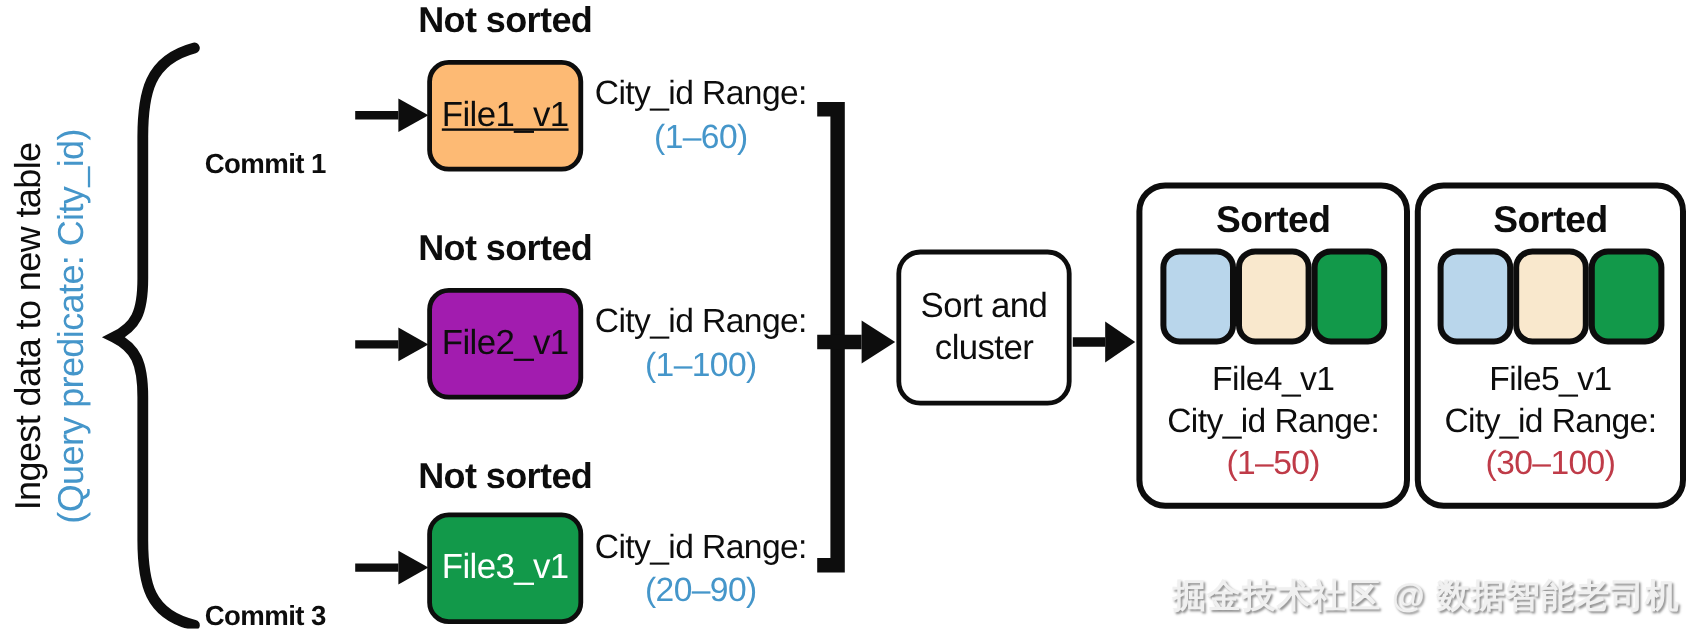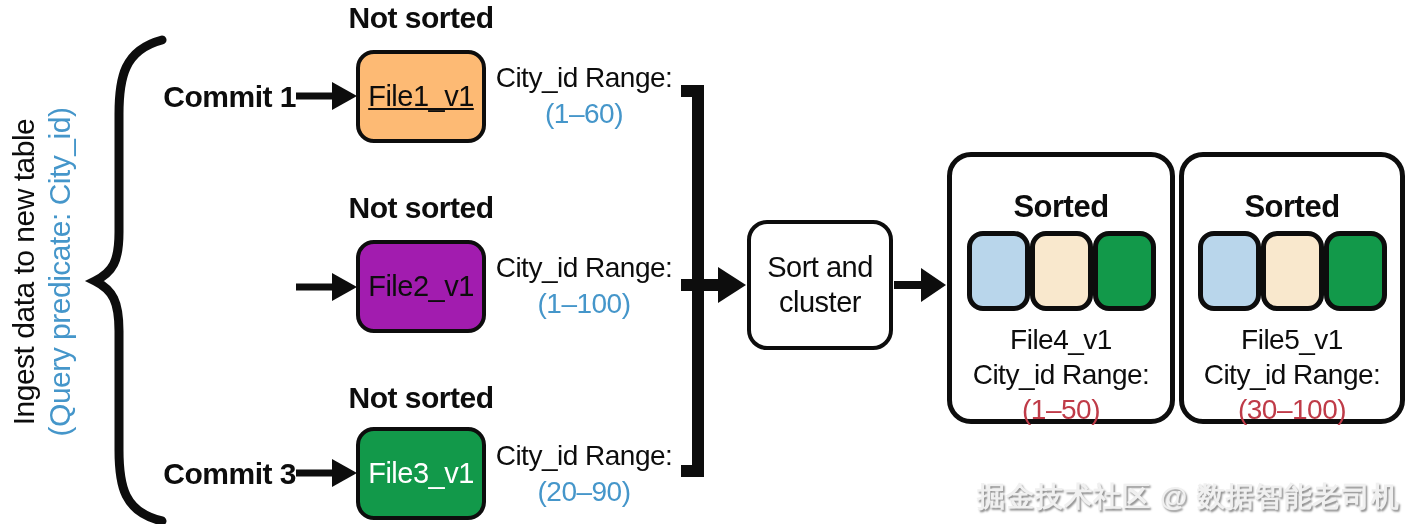--- a/index.html
+++ b/index.html
@@ -17,51 +17,51 @@
 
   
   .ingest-label{
     left:-188px;top:236px;width:460px;height:72px;
     transform:rotate(-90deg);
     text-align:center;font-size:30px;line-height:36px;font-weight:400;
   }
   .ingest-label .line{display:block;}
 
   
-  .commit-label{width:150px;font-size:30px;font-weight:700;line-height:36px;text-align:right;left:146px;}
+  .commit-label{width:150px;font-size:23px;font-weight:700;line-height:36px;text-align:center;left:146px;margin-top:39px;}
   .not-sorted{left:331px;width:180px;text-align:center;font-size:30px;font-weight:700;line-height:34px;}
   .file-box{
     left:356px;width:130px;height:93px;
     border:4px solid #0d0d0d;border-radius:18px;
     box-sizing:border-box;
     display:flex;align-items:center;justify-content:center;
     font-size:29px;
   }
   .range-block{left:488px;width:192px;text-align:center;font-size:28px;line-height:36px;}
   .range-block .rng-label{display:block;color:#0d0d0d;}
   .range-block .rng-value{display:block;}
 
   
   .process-box{
-    left:747px;top:220px;width:146px;height:130px;
+    left:747px;top:208px;width:146px;height:130px;
     border:4px solid #0d0d0d;border-radius:20px;
     box-sizing:border-box;background:#fff;
     display:flex;flex-direction:column;align-items:center;justify-content:center;
     font-size:29px;line-height:35px;text-align:center;
   }
 
   
   .output-box{
     top:152px;width:228px;height:272px;
     border:5px solid #0d0d0d;border-radius:24px;
     box-sizing:border-box;background:#fff;
     display:flex;flex-direction:column;align-items:center;
     padding-top:8px;
   }
-  .output-box .title{font-size:31px;font-weight:700;line-height:36px;margin-top:24px;}
+  .output-box .title{font-size:31px;font-weight:700;line-height:36px;}
   .swatch-row{display:flex;margin-top:6px;}
   .swatch{
     width:63px;height:80px;
     border:5px solid #0d0d0d;border-radius:16px;
     box-sizing:border-box;
   }
   .output-box .file-name{font-size:28px;line-height:35px;margin-top:11px;}
   .output-box .out-range-label{font-size:28px;line-height:35px;}
   .output-box .out-range-value{font-size:28px;line-height:35px;}
 

